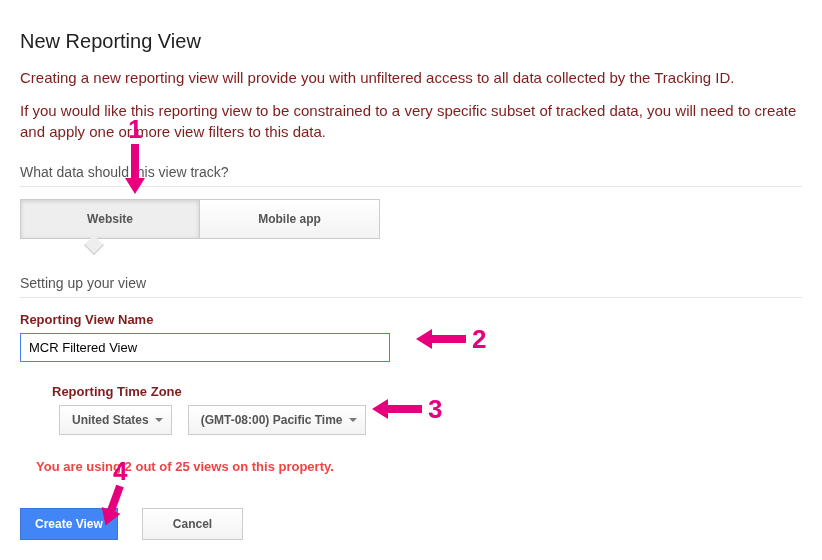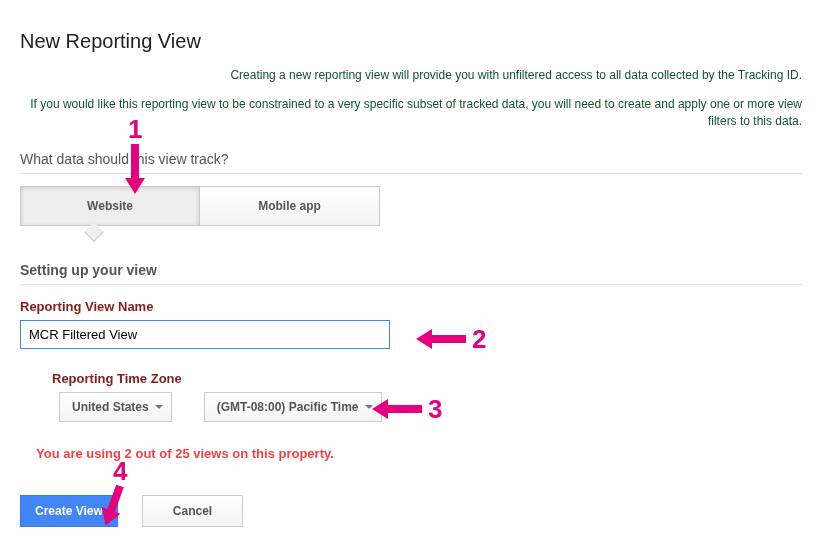--- a/index.html
+++ b/index.html
@@ -12,25 +12,24 @@
     background: #fff;
     width: 822px;
   }
   .title {
     font-size: 20px;
     color: #222;
     margin: 10px 0 14px 0;
     font-weight: normal;
   }
   .desc {
-    color: #14532d;
-    font-size: 12px;
+    color: #7f1d1d;
+    font-size: 15px;
     margin: 0 0 12px 0;
     line-height: 1.4;
-    text-align: right;
   }
   .section-heading {
     color: #555;
     font-size: 14px;
     margin: 22px 0 6px 0;
   }
   .hr {
     border: none;
     border-top: 1px solid #e5e5e5;
     margin: 4px 0 12px 0;
@@ -74,21 +73,21 @@
   .text-input {
     width: 370px;
     height: 29px;
     border: 1px solid #4285f4;
     padding: 0 8px;
     font-size: 13px;
     outline: none;
   }
   .dropdown-row {
     display: flex;
-    gap: 32px;
+    gap: 16px;
     margin-top: 6px;
     padding-left: 39px;
   }
   .dropdown {
     height: 30px;
     border: 1px solid #ccc;
     background: linear-gradient(#fff, #f3f3f3);
     padding: 0 22px 0 12px;
     font-size: 12px;
     font-weight: bold;
@@ -219,21 +218,21 @@
 
   <div class="section-heading">What data should this view track?</div>
   <hr class="hr">
 
   <div class="toggle-group">
     <button class="toggle-btn active">Website</button>
     <button class="toggle-btn">Mobile app</button>
     <div class="toggle-notch"></div>
   </div>
 
-  <div class="section-heading" style="margin-top:36px;font-weight:bold;">Setting up your view</div>
+  <div class="section-heading" style="margin-top:36px;">Setting up your view</div>
   <hr class="hr">
 
   <div class="label-strong">Reporting View Name</div>
   <input class="text-input" type="text" value="MCR Filtered View" style="">
 
   <div class="label-strong" style="margin-top:22px;padding-left:32px;">Reporting Time Zone</div>
   <div class="dropdown-row">
     <div class="dropdown">
       <span>United States</span>
       <span class="caret"></span>

